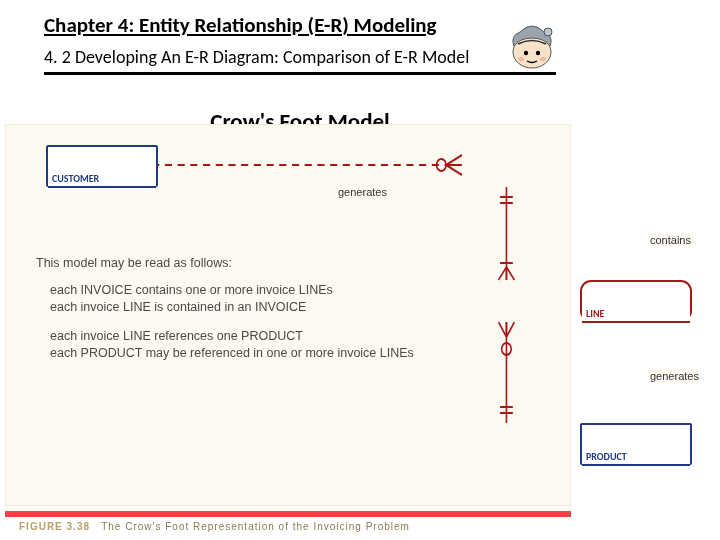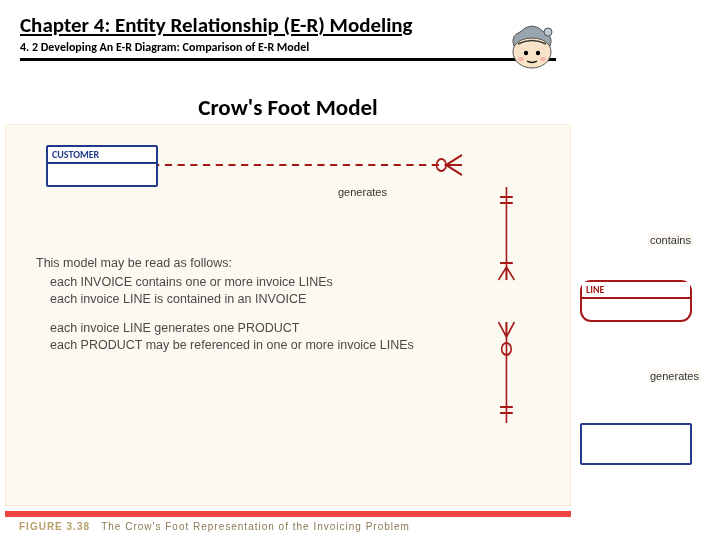--- a/index.html
+++ b/index.html
@@ -1,32 +1,32 @@
 <!DOCTYPE html>
 <html><head>
 <meta charset="utf-8">
 <style>
   * { margin:0; padding:0; box-sizing:border-box; }
   body { width:720px; height:540px; font-family:Calibri,Arial,sans-serif; background:#fff; overflow:hidden; }
-  .wrap { width:576px; height:540px; position:relative; }
+  .wrap { width:576px; height:540px; position:relative;padding-left:24px; }
   .title-block { padding:12px 20px 4px 20px; }
   .ch-title { font-size:21px; font-weight:700; color:#000; text-decoration:underline; }
-  .sub-title { font-size:12px; font-weight:700; color:#000; margin-top:2px; }
+  .sub-title { font-size:18px; font-weight:400; color:#000; margin-top:8px; }
   .hr-heavy { border:0; border-top:3px solid #000; margin-top:4px; }
   .avatar { position:absolute; right:14px; top:10px; width:60px; height:62px; }
   .figure-title { text-align:center; font-size:23px; font-weight:700; margin-top:28px; }
   .stage { position:absolute; left:5px; right:5px; top:124px; bottom:34px; border:1px solid #f6ecd7; background:#fcf9f1; }
   .entity { position:absolute; width:112px; height:42px; border:2px solid #203a87; background:#fff; border-radius:2px; }
-  .entity .ehdr { background:#fff; color:#203a87; font-size:10px; font-weight:700; padding:1px 4px; border-bottom:2px solid #203a87; }
+  .entity .ehdr { background:#fff; color:#203a87; font-size:10px; font-weight:700; padding:1px 4px; border-bottom:2px solid #203a87;margin-top:24px; }
   .entity .ebody { height:22px; }
   .entity.red { border-color:#a51818; }
   .entity.red .ehdr { color:#a51818; border-bottom-color:#a51818; }
   .linelbl { position:absolute; font-family:Arial,sans-serif; font-size:11px; color:#333; background:#fcf9f1; padding:0 2px; }
   .textblk { position:absolute; left:30px; top:130px; width:430px; font-family:Arial,sans-serif; font-size:12.5px; color:#4a4a4a; line-height:1.35; }
-  .textblk .hdr { margin-bottom:2px; }
+  .textblk .hdr { margin-bottom:10px; }
   .textblk .para { margin-bottom:12px; padding-left:14px; }
   .caption { position:absolute; left:5px; right:5px; bottom:8px; border-top:6px solid #ef4444; padding:4px 14px 0 14px; font-family:Arial,sans-serif; font-size:10px; color:#8a7a55; letter-spacing:1px; }
   .caption .fn { font-weight:700; color:#b7a06a; }
   svg.er { position:absolute; left:0; top:0; width:100%; height:100%; }
 </style>
 </head>
 <body>
 
 <div class="wrap">
 
@@ -77,35 +77,36 @@
 
     <div class="entity" style="left:40px; top:20px;">
       <div class="ehdr">CUSTOMER</div>
       <div class="ebody"></div>
     </div>
     <div class="entity red" style="left:574px; top:155px;border-radius:11px;">
       <div class="ehdr">LINE</div>
       <div class="ebody"></div>
     </div>
     <div class="entity" style="left:574px; top:298px;">
+      <div class="ehdr">PRODUCT</div>
       <div class="ebody"></div>
     </div>
 
     <div class="linelbl" style="left:330px; top:33px;margin-top:28px;">generates</div>
     <div class="linelbl" style="left:642px; top:100px;margin-top:9px;">contains</div>
     <div class="linelbl" style="left:642px; top:245px;">generates</div>
 
     <div class="textblk">
       <div class="hdr">This model may be read as follows:</div>
       <div class="para">
         <span>each INVOICE contains one or more invoice LINEs</span><br>
         <span>each invoice LINE is contained in an INVOICE</span>
       </div>
       <div class="para">
-        <span>each invoice LINE generates one PRODUCT</span><br>
+        <span>each invoice LINE references one PRODUCT</span><br>
         <span>each PRODUCT may be referenced in one or more invoice LINEs</span>
       </div>
     </div>
 
   </div>
 
   <div class="caption">
     <span class="fn">FIGURE 3.38</span>
     &nbsp;
     <span>The Crow's Foot Representation of the Invoicing Problem</span>

